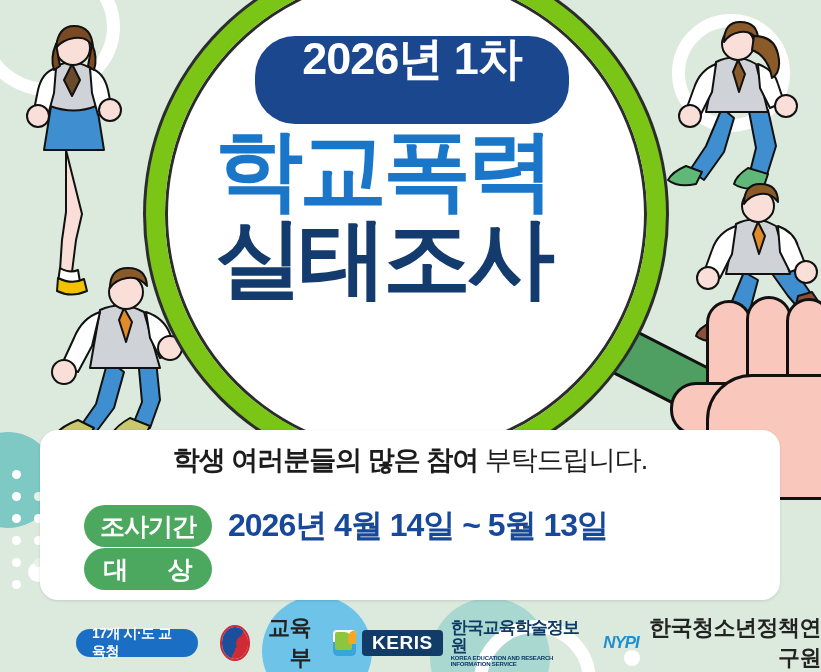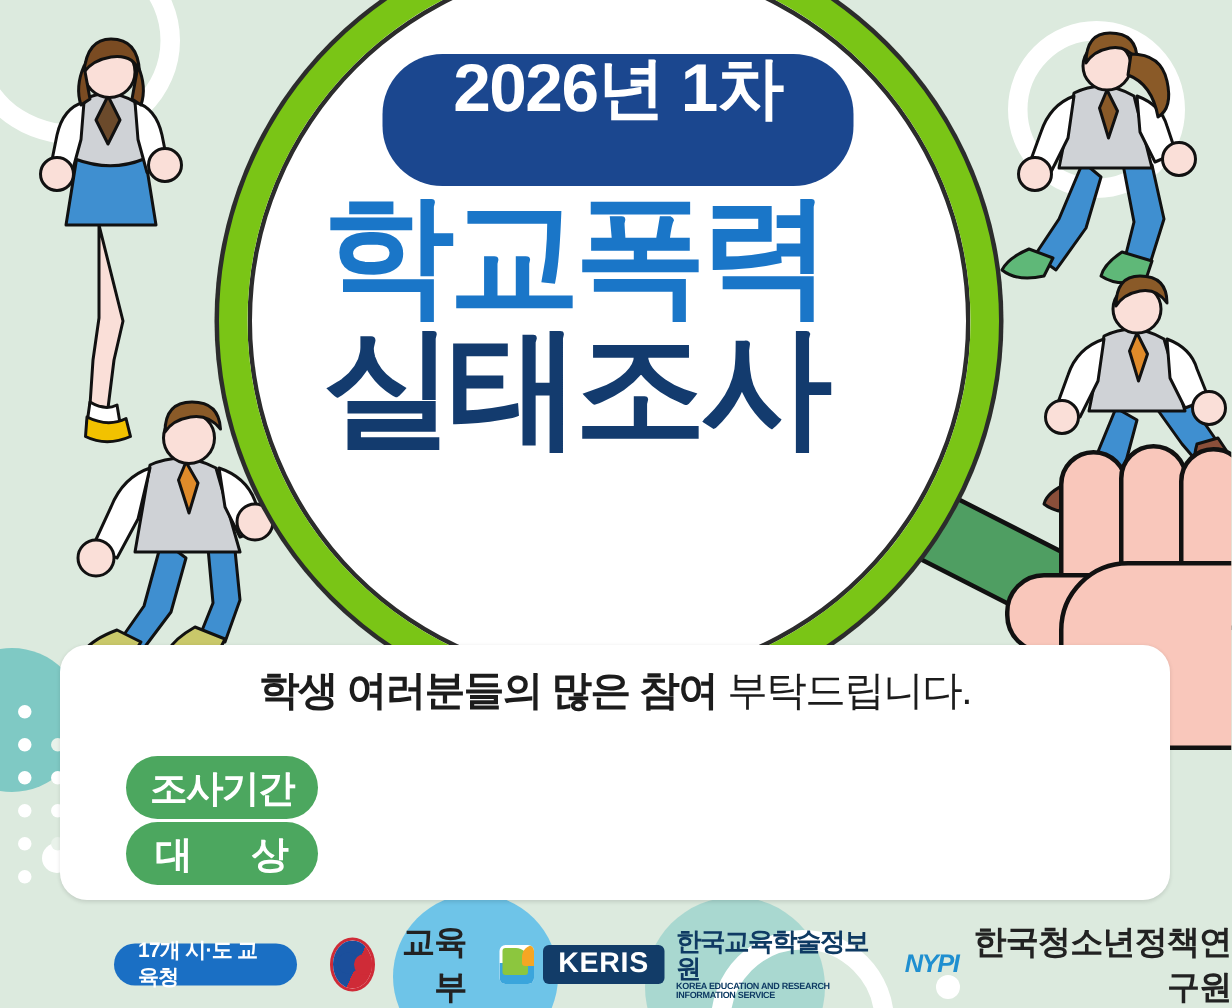--- a/index.html
+++ b/index.html
@@ -229,20 +229,21 @@
 
   <div class="info-card">
     <div class="info-lead">
       <b>학생 여러분들의 많은 참여 </b><span>부탁드립니다.</span>
     </div>
 
     <div class="info-row row1">
       <div class="pill">
         <span>조사기간</span>
       </div>
+      <div class="row-val">2026년 4월 14일 ~ 5월 13일</div>
     </div>
 
     <div class="info-row row2">
       <div class="pill spaced">
         <span>대  상</span>
       </div>
     </div>
   </div>
 
   <div class="footer">

